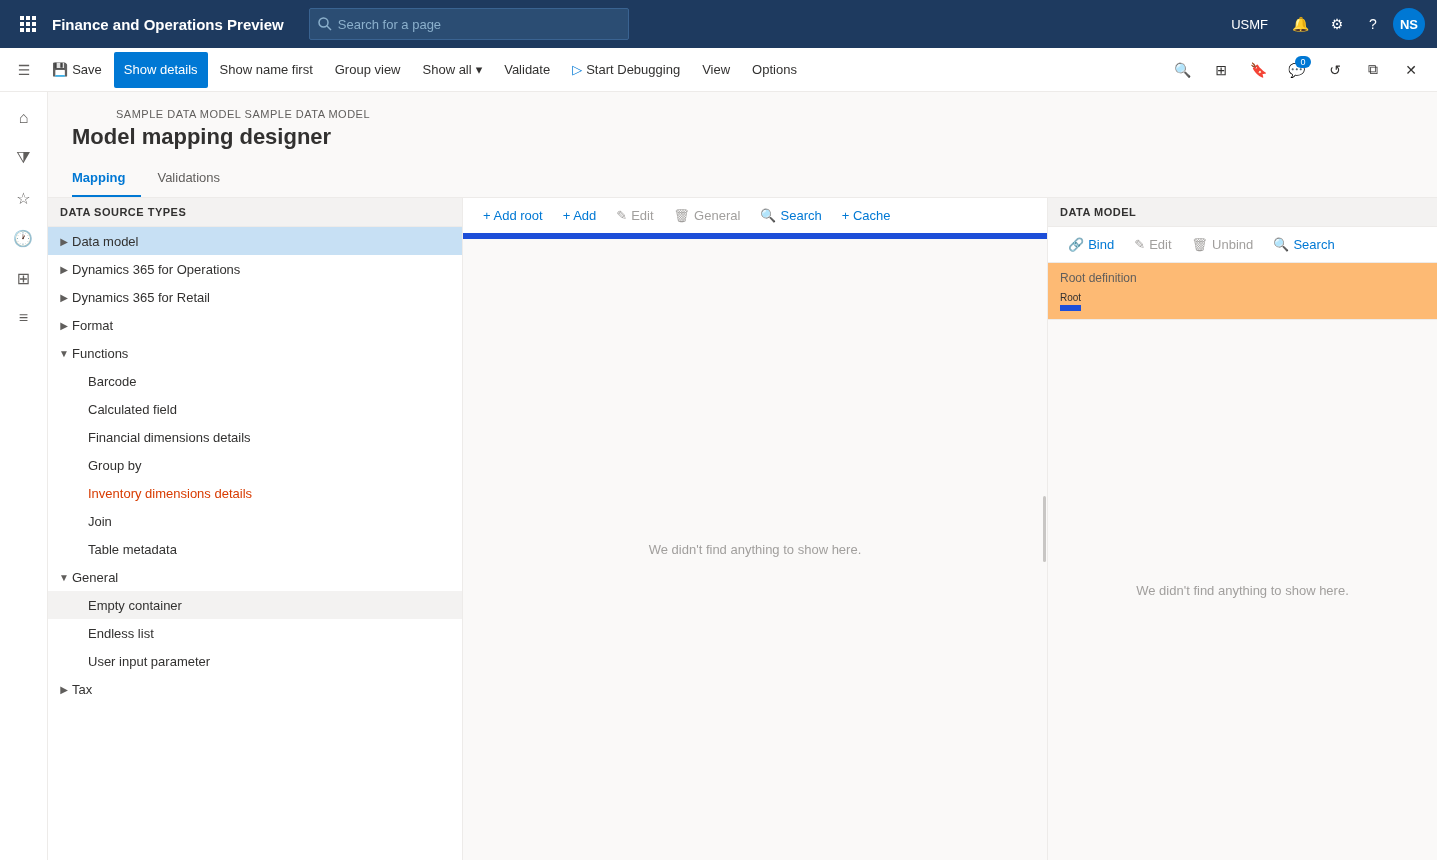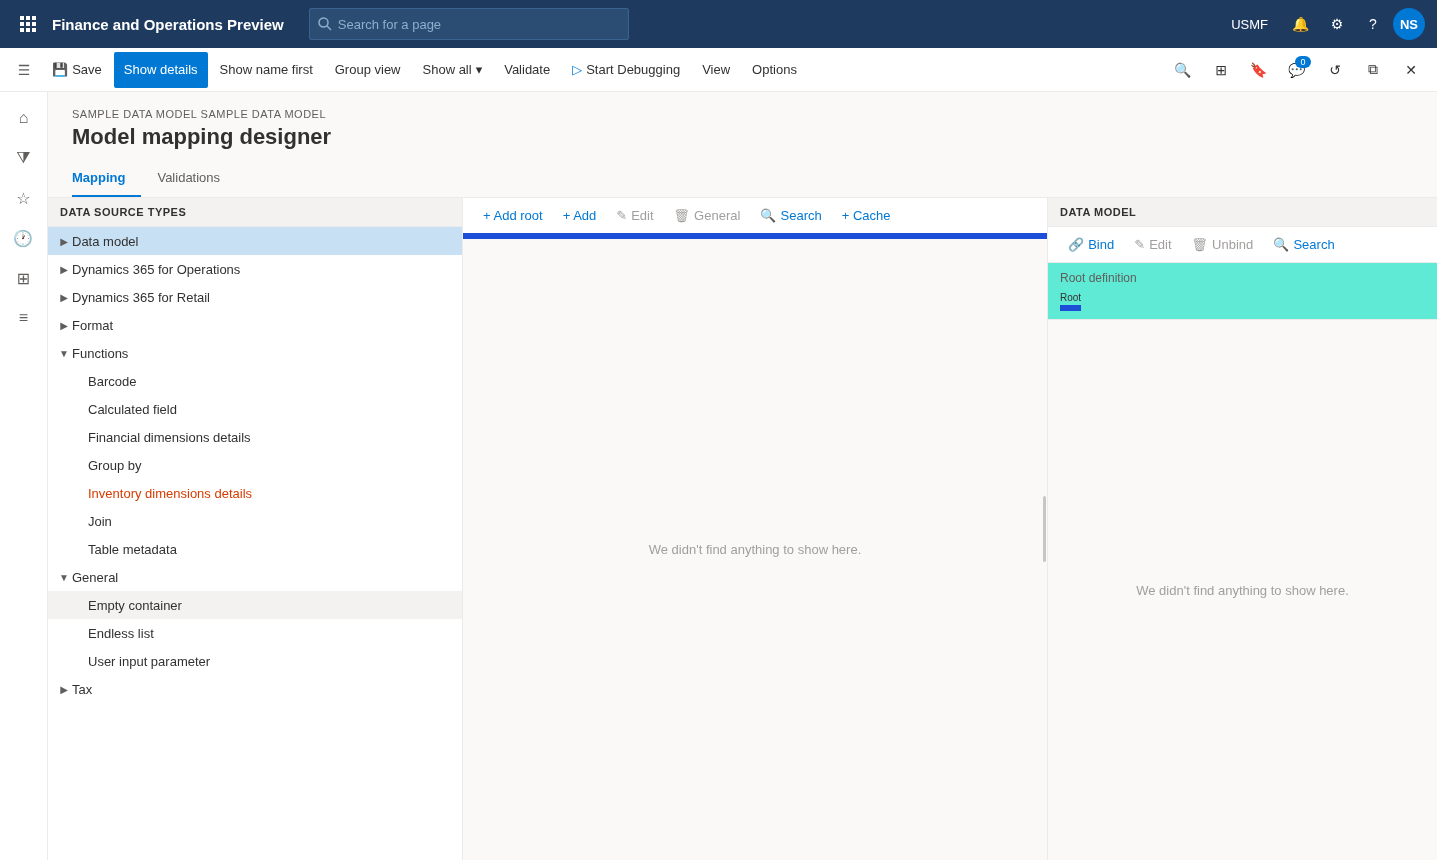--- a/index.html
+++ b/index.html
@@ -120,21 +120,21 @@
       flex-direction: column;
       overflow: hidden;
       background: #faf9f8;
     }
 
     
     .page-header {
       padding: 16px 24px 0 24px;
       background: #faf9f8;
     }
-    .breadcrumb { font-size: 11px; color: #605e5c; text-transform: uppercase; letter-spacing: 0.5px; margin-bottom: 4px; }
+    .breadcrumb { font-size: 11px; color: #605e5c; text-transform: uppercase; letter-spacing: 0.5px; margin-bottom: 4px; margin-left: 44px; }
     .page-title { font-size: 22px; font-weight: 700; color: #323130; margin-bottom: 12px; }
 
     
     .tabs {
       display: flex;
       border-bottom: 1px solid #edebe9;
       padding: 0 24px;
       background: #faf9f8;
     }
     .tab {
@@ -256,21 +256,21 @@
     .right-panel-toolbar {
       display: flex;
       align-items: center;
       padding: 6px 12px;
       gap: 4px;
       background: #fff;
       border-bottom: 1px solid #edebe9;
     }
     .root-def-section {
       padding: 8px 12px;
-      background: #5eead4;
+      background: #fdba74;
       border-bottom: 1px solid #edebe9;
     }
     .root-def-label { font-size: 12px; color: #605e5c; margin-bottom: 4px; }
     .root-def-value {
       font-size: 10px; color: #323130;
       border-bottom: 6px solid #1d4ed8;
       padding-bottom: 2px;
       display: inline-block;
     }
     .right-empty {

